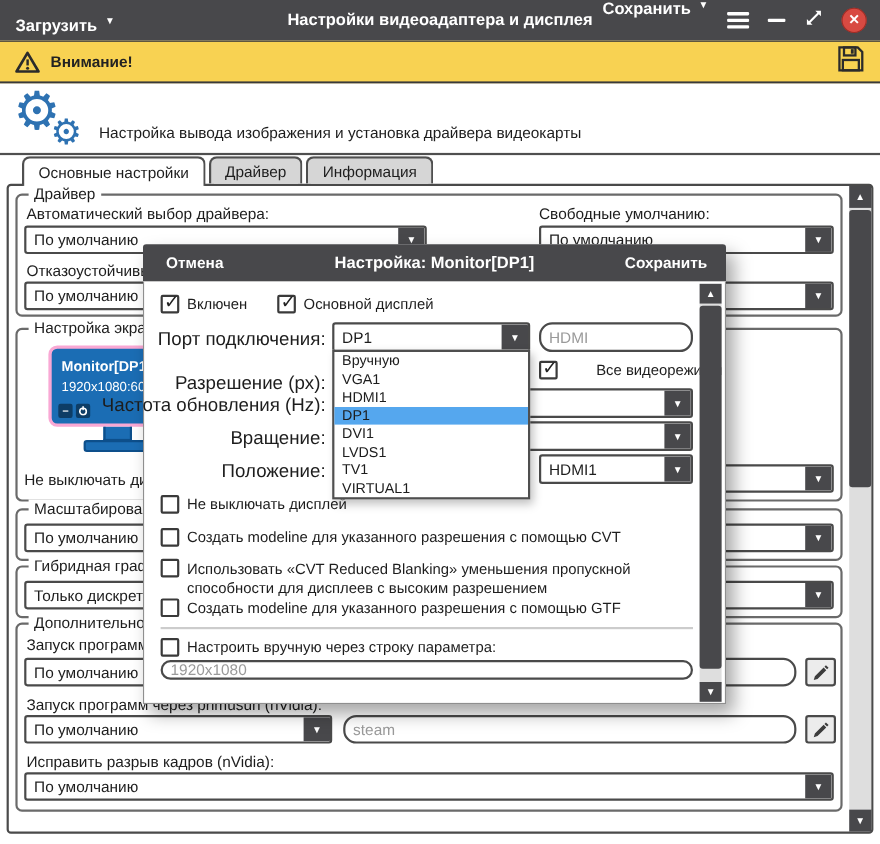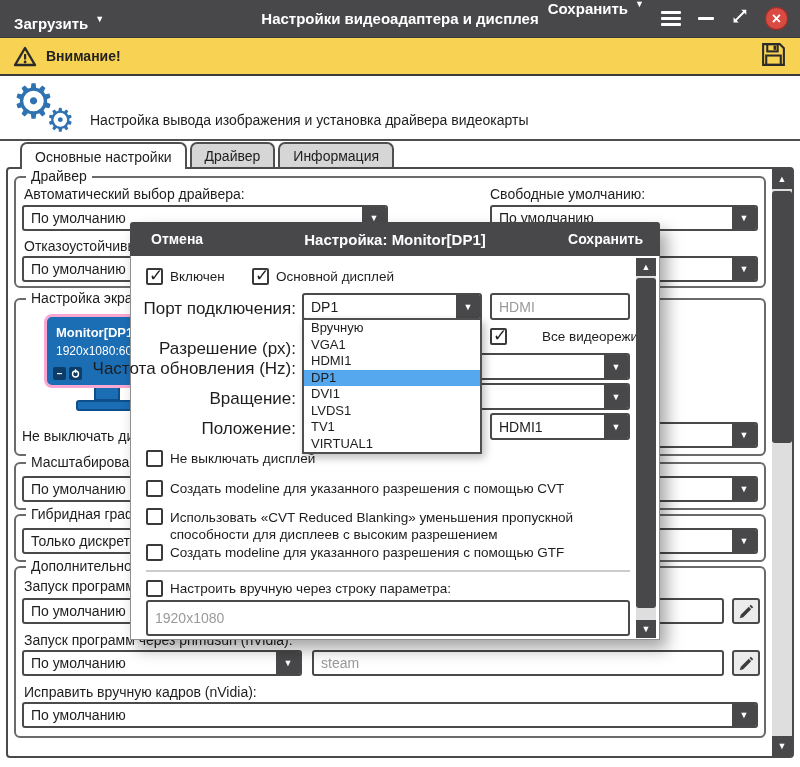--- a/index.html
+++ b/index.html
@@ -34,21 +34,21 @@
   .tab.active { background:#fff; height:27px; z-index:6; }
 
   
   .mainpanel { position:absolute; left:6px; top:167px; width:788px; height:591px; border:2px solid #4a4a4a; border-radius:4px; background:#fff; }
   .fieldset { position:absolute; border:2px solid #6a6a6a; border-radius:6px; }
   .legend { position:absolute; top:-10px; left:10px; background:#fff; padding:0 5px; font-size:14px; white-space:nowrap; }
   .flabel { position:absolute; font-size:14px; white-space:nowrap; }
   .combo { position:absolute; display:flex; border:2px solid #4a4a4a; border-radius:3px; background:#fff; overflow:hidden; }
   .combo-val { flex:1; font-size:14px; padding:0 7px; white-space:nowrap; overflow:hidden; display:flex; align-items:center; }
   .combo-btn { width:24px; background:#48484b; color:#fff; display:flex; align-items:center; justify-content:center; font-size:9px; flex:none; }
-  .ti { position:absolute; border:2px solid #4a4a4a; border-radius:3px; background:#fff; font-size:14px; padding:0 7px; font-family:inherit; color:#222; outline:none; }
+  .ti { position:absolute; border:2px solid #4a4a4a; border-radius:12px; background:#fff; font-size:14px; padding:0 7px; font-family:inherit; color:#222; outline:none; }
   .ti::placeholder { color:#9a9a9a; opacity:1; }
   .cb { position:absolute; width:17px; height:17px; background:#fff; border:2px solid #3a3a3a; border-radius:2px; }
   .cb.checked::after { content:"✓"; position:absolute; left:1px; top:-5px; font-size:17px; font-weight:bold; color:#222; }
   .editbtn { position:absolute; width:28px; height:26px; border:2px solid #4a4a4a; border-radius:3px; background:#ececec; display:flex; align-items:center; justify-content:center; }
 
   
   .monitor-screen { position:absolute; left:44px; top:314px; width:160px; height:74px; background:#1b6db4; border:3px solid #f9a8d4; border-radius:8px; }
   .mon-name { position:absolute; left:9px; top:8px; color:#fff; font-size:13px; font-weight:bold; white-space:nowrap; }
   .mon-mode { position:absolute; left:9px; top:27px; color:#fff; font-size:12px; white-space:nowrap; }
   .mon-btns { position:absolute; left:6px; bottom:5px; display:flex; gap:3px; }
@@ -224,21 +224,21 @@
   <div class="combo" style="left:22px;top:650px;width:280px;height:26px;">
     <span class="combo-val">По умолчанию</span>
     <span class="combo-btn">▼</span>
   </div>
   <input class="ti" style="left: 312px; top: 650px; width: 412px; height: 26px;" placeholder="steam">
   <div class="editbtn" style="left:732px;top:650px;">
     <svg width="15" height="15" viewBox="0 0 20 20">
         <path fill="#3c3c3c" d="M1 19l1.4-4.6L13 3.8l3.2 3.2L5.6 17.6 1 19zM14 2.8L15.8 1 19 4.2l-1.8 1.8L14 2.8z"></path>
       </svg>
   </div>
-  <div class="flabel" style="left:24px;top:684px;">Исправить вручную кадров (nVidia):</div>
+  <div class="flabel" style="left:24px;top:684px;">Исправить разрыв кадров (nVidia):</div>
   <div class="combo" style="left:22px;top:702px;width:736px;height:26px;">
     <span class="combo-val">По умолчанию</span>
     <span class="combo-btn">▼</span>
   </div>
 
   <div class="sb-track" style="left:772px;top:189px;height:547px;"></div>
   <div class="sb-btn" style="left:772px;top:169px;">▲</div>
   <div class="sb-thumb" style="left:772px;top:191px;height:252px;"></div>
   <div class="sb-btn" style="left:772px;top:736px;">▼</div>
 
@@ -304,21 +304,21 @@
     <span class="cb" style="left:16px;top:286px;"></span>
     <span class="m-cb-label wrap2" style="left:40px;top:287px;">Использовать «CVT Reduced Blanking» уменьшения пропускной способности для дисплеев с высоким разрешением</span>
 
     <span class="cb" style="left:16px;top:322px;"></span>
     <span class="m-cb-label" style="left:40px;top:323px;">Создать modeline для указанного разрешения с помощью GTF</span>
 
     <div class="sep" style="left:16px;top:348px;width:484px;"></div>
 
     <span class="cb" style="left:16px;top:358px;"></span>
     <span class="m-cb-label" style="left:40px;top:359px;">Настроить вручную через строку параметра:</span>
-    <input class="ti" style="left: 16px; top: 378px; width: 484px; height: 36px;" placeholder="1920x1080">
+    <input class="ti" style="left: 16px; top: 378px; width: 484px; height: 18px;" placeholder="1920x1080">
 
     <div class="sb-track" style="left:506px;top:54px;height:346px;"></div>
     <div class="sb-btn" style="left:506px;top:36px;height:18px;">▲</div>
     <div class="sb-thumb" style="left:506px;top:56px;height:330px;"></div>
     <div class="sb-btn" style="left:506px;top:398px;height:18px;">▼</div>
   </div>
 
 </div>
 
 </body></html>

